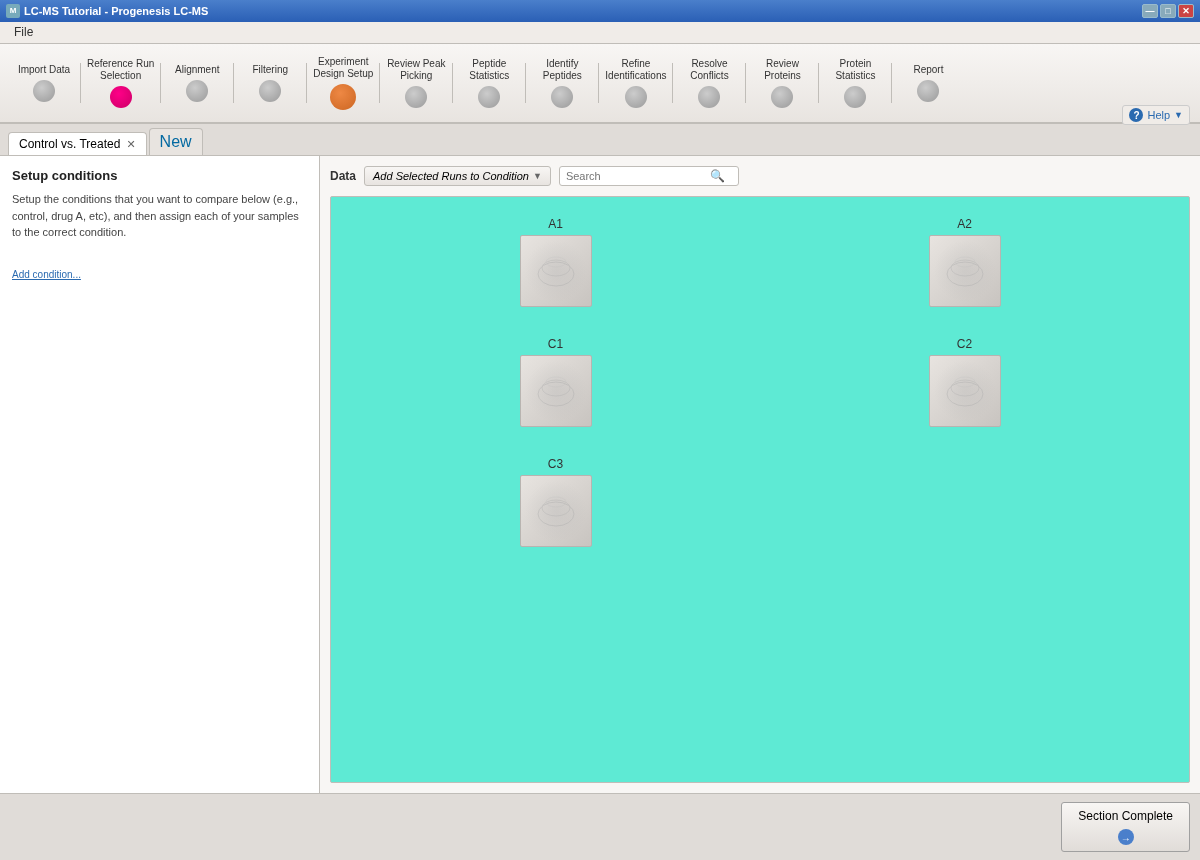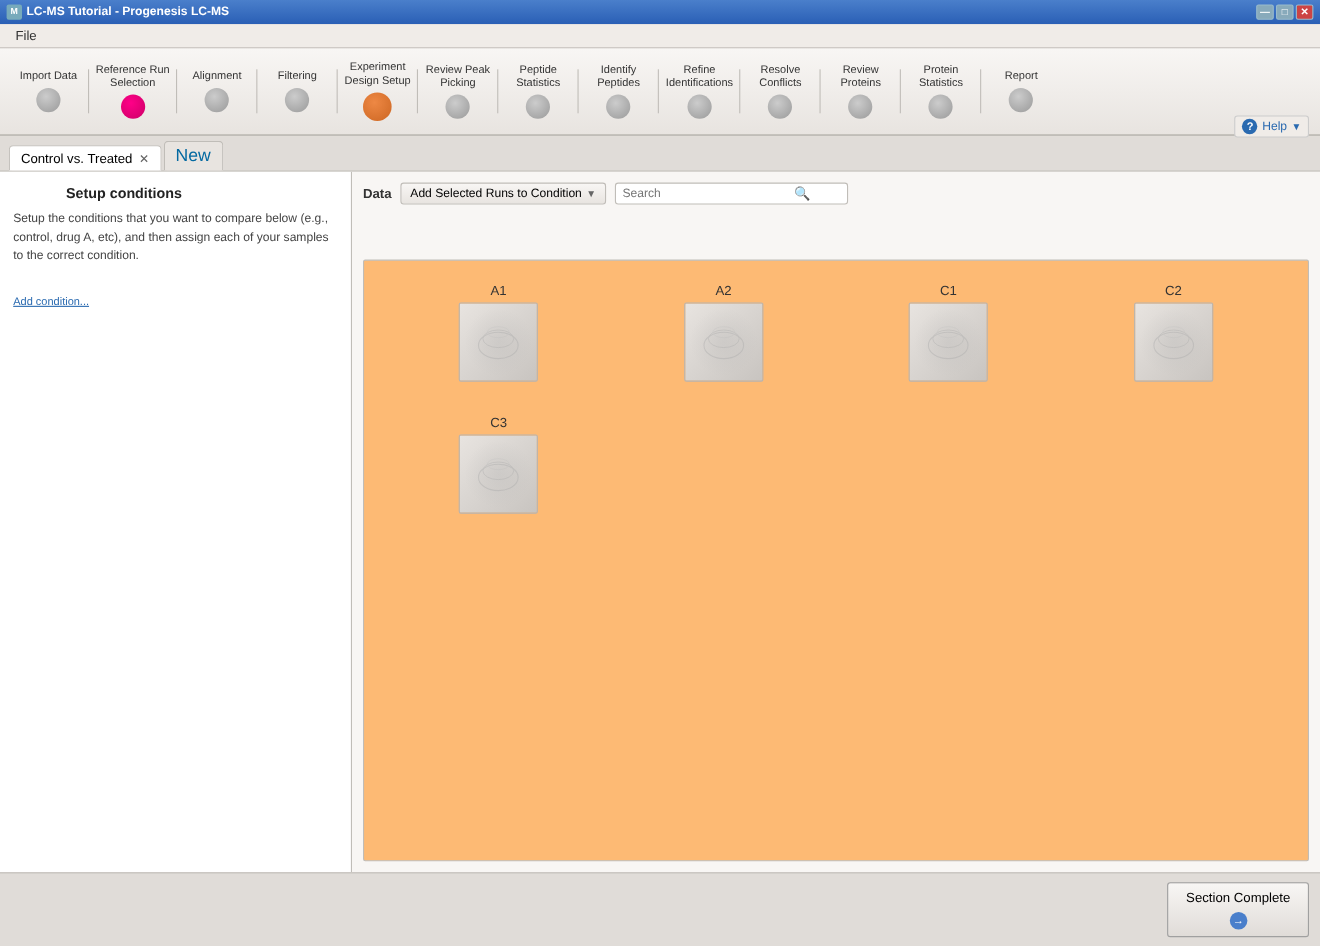--- a/index.html
+++ b/index.html
@@ -179,21 +179,20 @@
       background: #fff;
       padding: 12px;
       display: flex;
       flex-direction: column;
     }
     #left-panel h3 {
       font-size: 13px;
       font-weight: bold;
       margin-bottom: 8px;
       color: #222;
-      margin-left: 48px;
     }
     #left-panel p {
       font-size: 11px;
       color: #444;
       line-height: 1.5;
       margin-bottom: 28px;
     }
     #left-panel .add-condition {
       color: #2a6ab0;
       font-size: 10px;
@@ -220,50 +219,50 @@
     #runs-label { font-size: 12px; font-weight: bold; color: #333; }
     #add-runs-btn {
       display: flex; align-items: center;
       background: linear-gradient(to bottom, #f8f6f4, #e8e4e0);
       border: 1px solid #c0bdb8;
       border-radius: 3px;
       padding: 3px 8px;
       font-size: 11px;
       cursor: pointer;
       gap: 4px;
+      font-style: italic;
     }
     #add-runs-btn .dropdown-arrow { font-size: 9px; color: #666; }
     #search-box {
       display: flex; align-items: center;
       border: 1px solid #c0bdb8;
       border-radius: 3px;
       background: white;
       padding: 2px 6px;
-      gap: 16px;
-      width: 212px;
+      gap: 4px;
+      width: 180px;
     }
     #search-box input {
       border: none; outline: none; font-size: 11px; width: 140px;
       color: #888;
     }
     #search-box .search-icon { color: #888; font-size: 12px; }
 
     
     #runs-grid {
       flex: 1;
       border: 1px solid #c0bdb8;
-      background: #fdba74;
+      background: #5eead4;
       border-radius: 2px;
       padding: 20px 30px;
       display: grid;
-      grid-template-columns: repeat(4, 1fr);
+      grid-template-columns: repeat(2, 1fr);
       grid-template-rows: repeat(2, auto);
       gap: 30px 20px;
       align-content: start;
-      margin-top: 40px;
     }
     .run-item {
       display: flex;
       flex-direction: column;
       align-items: center;
       gap: 4px;
       cursor: pointer;
     }
     .run-label {
       font-size: 12px;

